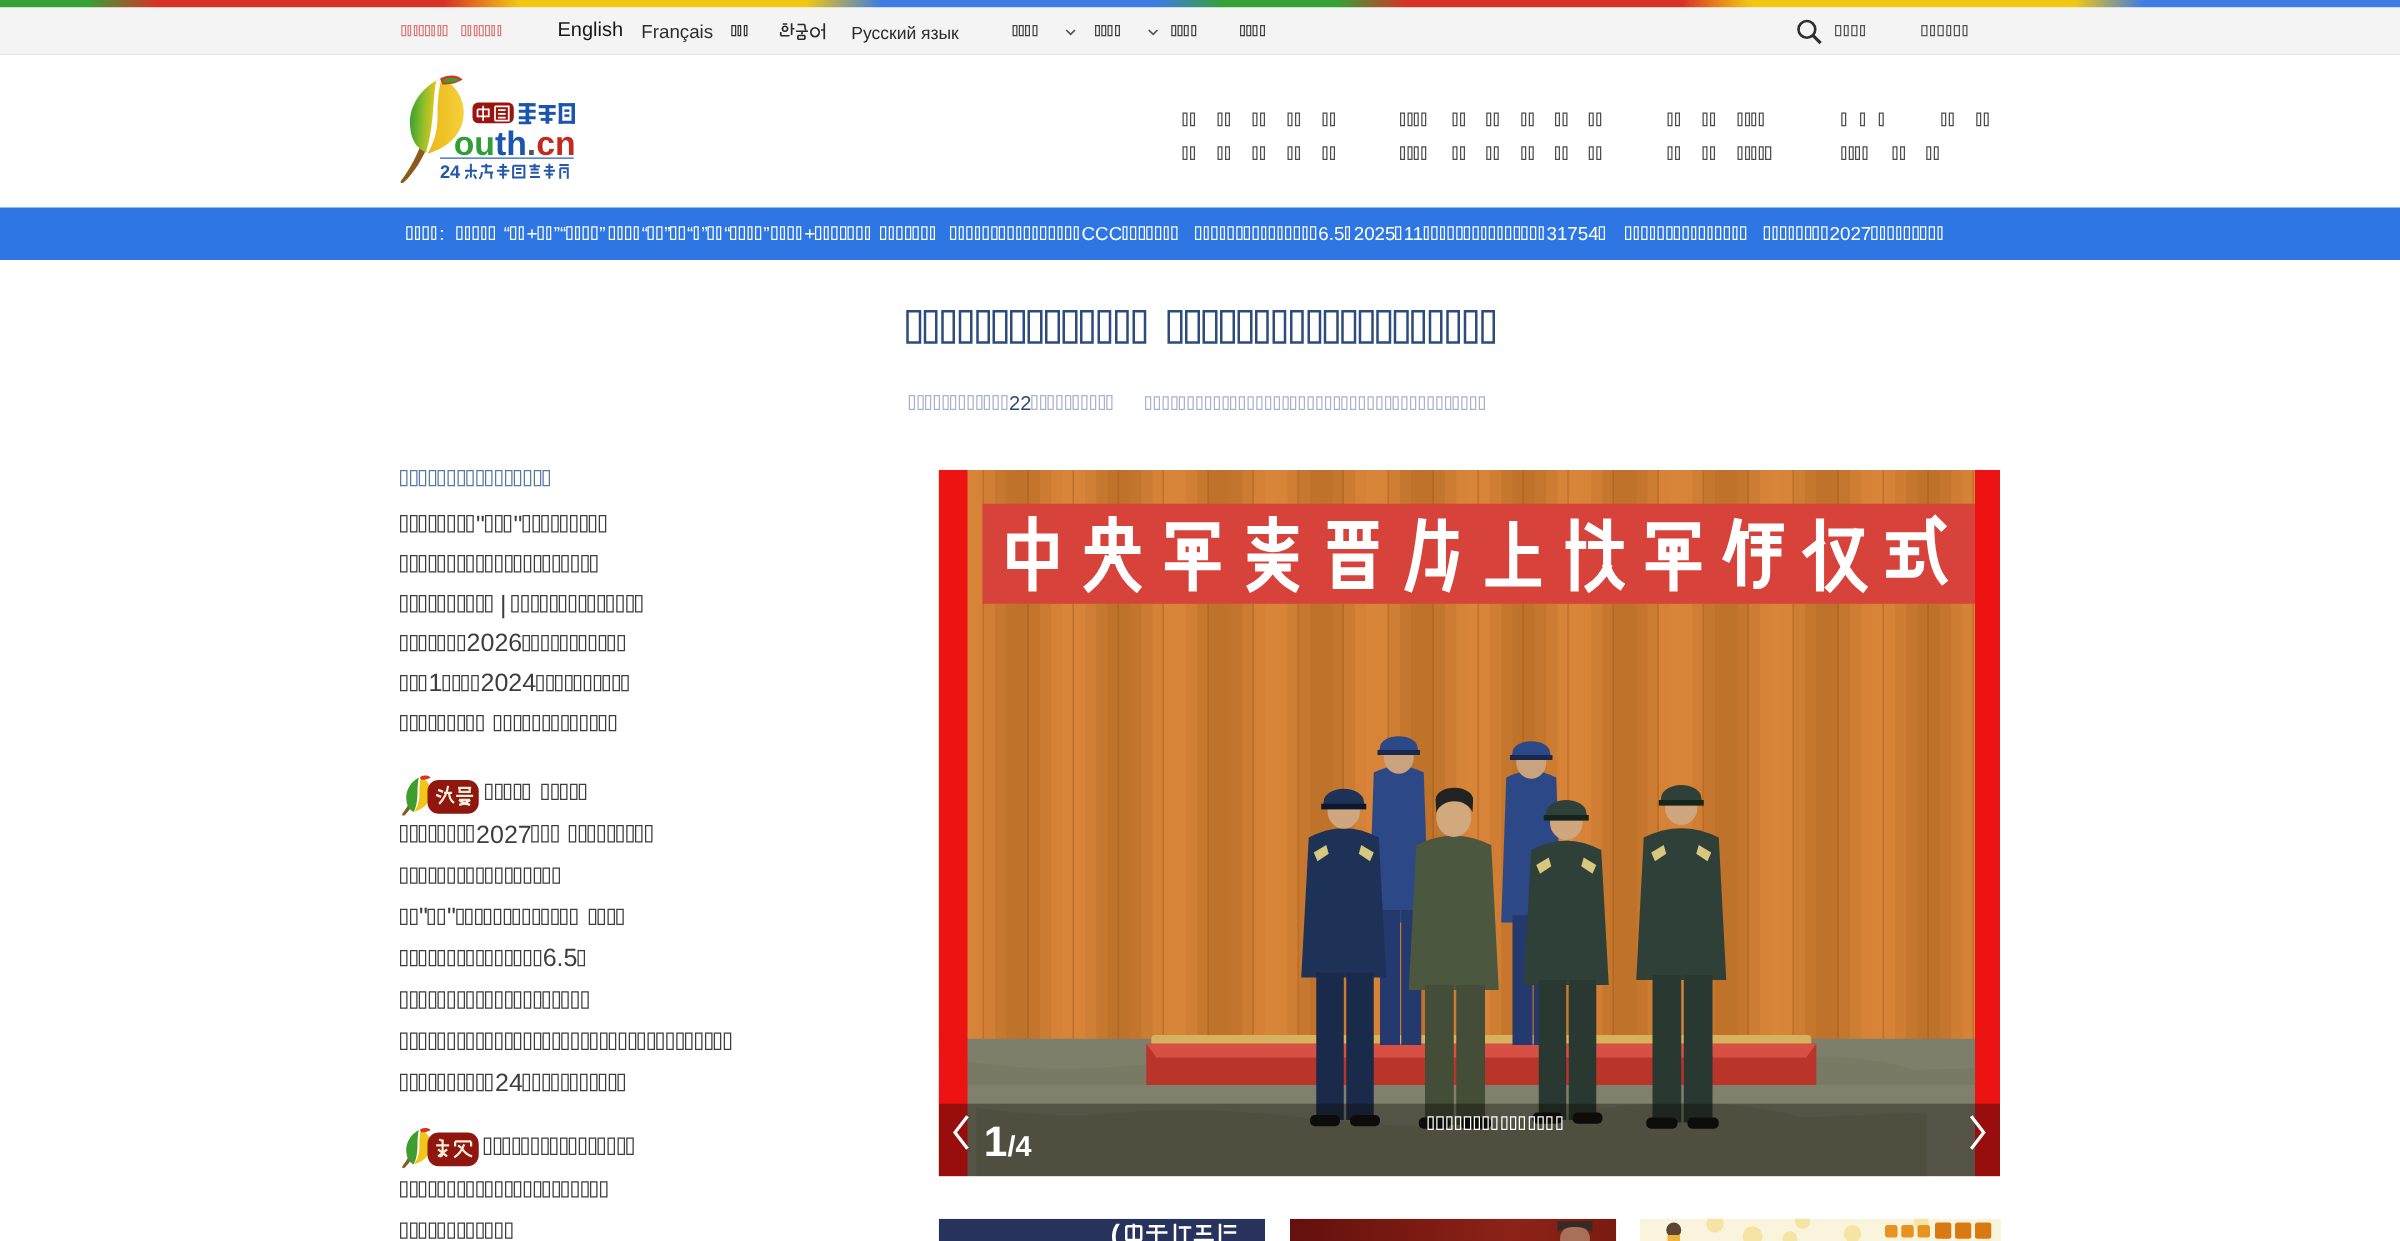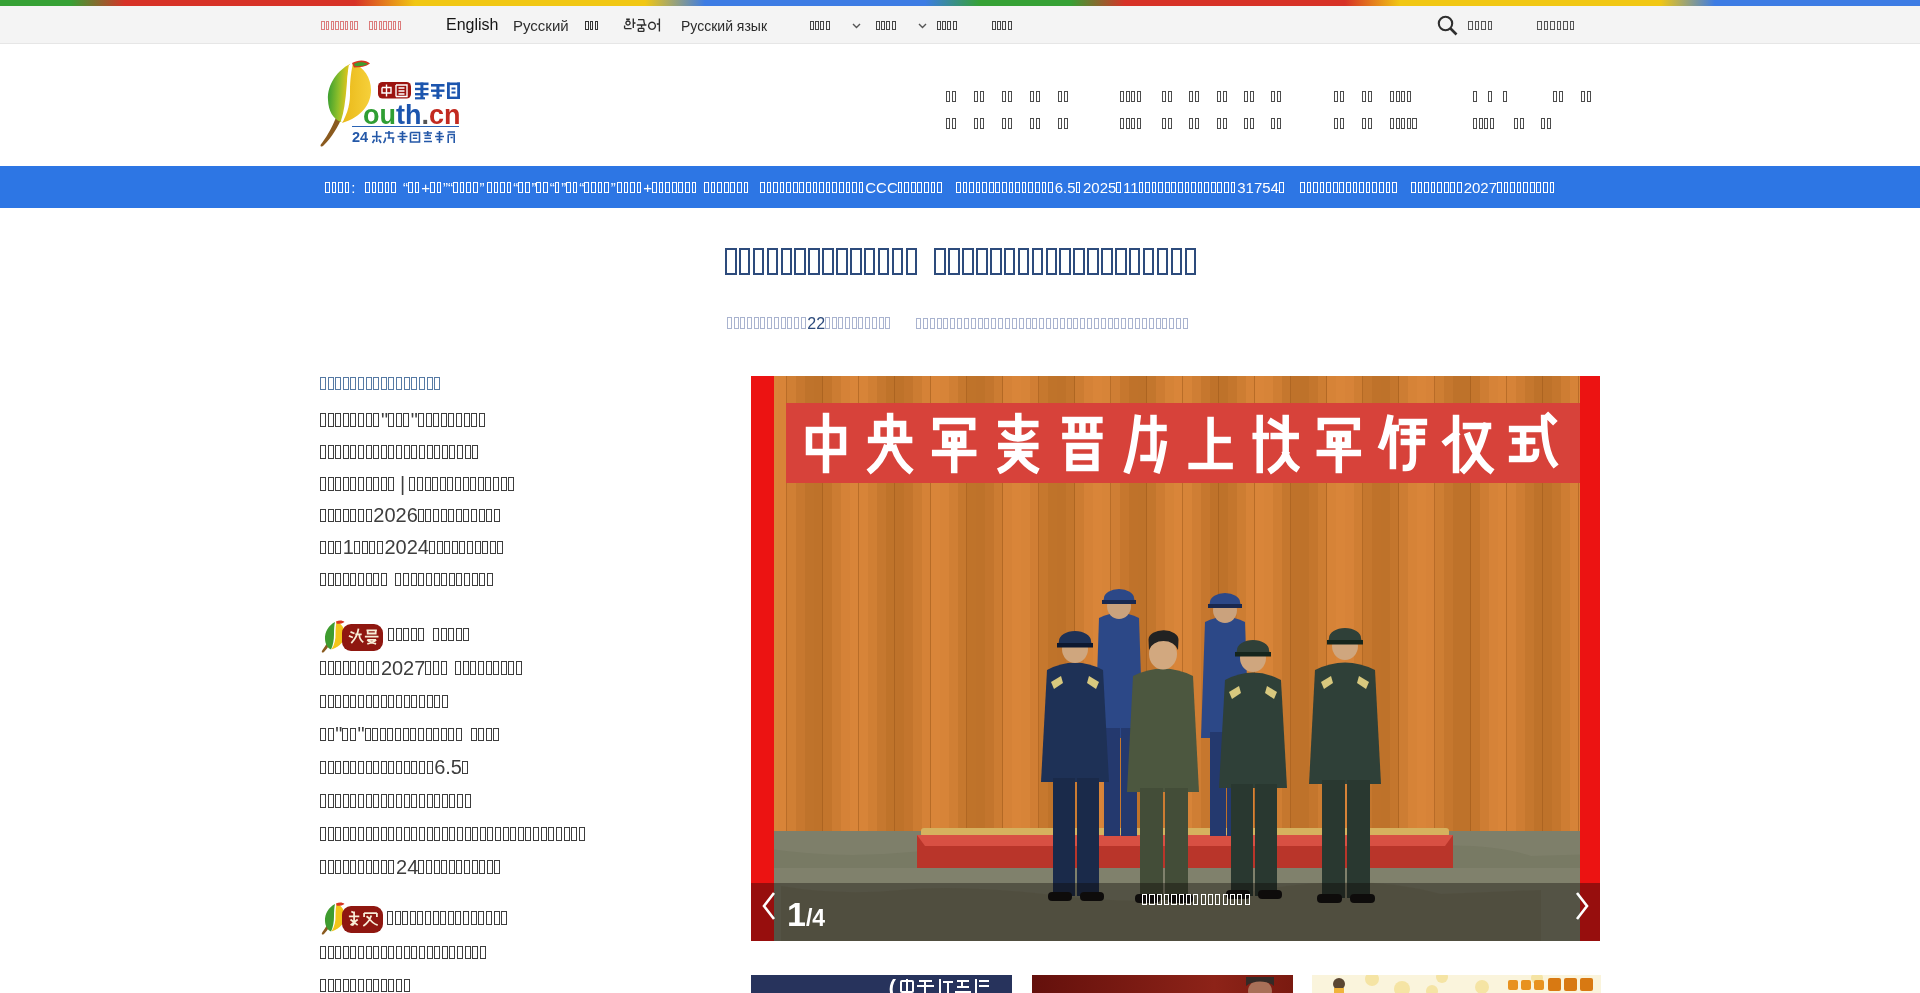--- a/index.html
+++ b/index.html
@@ -8,21 +8,21 @@
 .run b{font-weight:normal;line-height:1;vertical-align:baseline}
 </style></head><body>
 <div class="abs" style="left:0;top:0;width:1920px;height:6px;background:linear-gradient(90deg,
 #36a135 0px,#36a135 70px,#d73227 125px,#d73227 355px,#f1c713 415px,#f1c713 645px,
 #3d7ce4 705px,#3d7ce4 925px,#36a135 980px,#36a135 1070px,#d73227 1125px,#d73227 1345px,
 #f1c713 1400px,#f1c713 1660px,#3d7ce4 1715px,#3d7ce4 1920px)"></div>
 <div class="abs" style="left:0;top:6px;width:1920px;height:38px;background:#f4f4f4;border-bottom:1px solid #e6e6e6;box-sizing:border-box"></div>
 <div class="run " style="left:321px;top:15.9px;height:9px;color:#dc7b7b;font-size:15px;"><i style="width:3.6px;height:9px;border-width:1px;margin-right:1.16px"></i><i style="width:3.6px;height:9px;border-width:1px;margin-right:1.16px"></i><i style="width:3.6px;height:9px;border-width:1px;margin-right:1.16px"></i><i style="width:3.6px;height:9px;border-width:1px;margin-right:1.16px"></i><i style="width:3.6px;height:9px;border-width:1px;margin-right:1.16px"></i><i style="width:3.6px;height:9px;border-width:1px;margin-right:1.16px"></i><i style="width:3.6px;height:9px;border-width:1px;margin-right:1.16px"></i><i style="width:3.6px;height:9px;border-width:1px;margin-right:1.16px"></i></div>
 <div class="run " style="left:369px;top:15.9px;height:9px;color:#dc7b7b;font-size:15px;"><i style="width:3.6px;height:9px;border-width:1px;margin-right:1.16px"></i><i style="width:3.6px;height:9px;border-width:1px;margin-right:1.16px"></i><i style="width:3.6px;height:9px;border-width:1px;margin-right:1.16px"></i><i style="width:3.6px;height:9px;border-width:1px;margin-right:1.16px"></i><i style="width:3.6px;height:9px;border-width:1px;margin-right:1.16px"></i><i style="width:3.6px;height:9px;border-width:1px;margin-right:1.16px"></i><i style="width:3.6px;height:9px;border-width:1px;margin-right:1.16px"></i></div>
 <div class="abs" style="left:446px;top:15.5px;font-size:16px;font-weight:500;color:#161616">English</div>
-<div class="abs" style="left:513px;top:16.5px;font-size:15px;color:#2e2e2e">Русский</div>
+<div class="abs" style="left:513px;top:16.5px;font-size:15px;color:#2e2e2e">Français</div>
 <div class="run " style="left:585px;top:15.9px;height:9px;color:#333;font-size:15px;"><i style="width:3.6px;height:9px;border-width:1px;margin-right:1.30px"></i><i style="width:3.6px;height:9px;border-width:1px;margin-right:1.30px"></i><i style="width:3.6px;height:9px;border-width:1px;margin-right:1.30px"></i></div>
 <svg class="abs" style="left:623px;top:17.5px" width="38" height="14" viewBox="0 0 38 14" fill="none" stroke="#2b2b2b" stroke-width="1.35">
 <path d="M3.2 1.2 L6.8 1.2 M5 3 a2.1 2 0 1 0 0.01 0 M10.3 0.6 V10 M10.3 5 h2.2 M1.6 10.6 H8.6 M1.6 7.6 V10.6"></path>
 <path d="M15 1.6 h5.8 M20.8 1.6 c0 2.2 0.3 3.6 0.8 4.6 M13.8 7 h9.6 M18.6 7 v2.4 M15.3 10.4 h5.6 M15.3 10.4 v3 M20.9 10.4 v3 M15.3 13.4 h5.6"></path>
 <path d="M29 4.2 a3.4 3.6 0 1 0 0.01 0 M36.4 0.6 V13.4 M36.4 6 h-2.6"></path>
 </svg>
 <div class="abs" style="left:681px;top:17.5px;font-size:14px;color:#2b2b2b">Русский язык</div>
 <div class="run " style="left:810px;top:16.2px;height:9.5px;color:#444;font-size:15px;"><i style="width:4.0px;height:9.5px;border-width:1px;margin-right:1.20px"></i><i style="width:4.0px;height:9.5px;border-width:1px;margin-right:1.20px"></i><i style="width:4.0px;height:9.5px;border-width:1px;margin-right:1.20px"></i><i style="width:4.0px;height:9.5px;border-width:1px;margin-right:1.20px"></i></div>
 <svg class="abs" style="left:852px;top:23px" width="9" height="6" viewBox="0 0 9 6" fill="none" stroke="#555" stroke-width="1.4">
     <path d="M1 1 L4.5 4.5 L8 1"></path>

